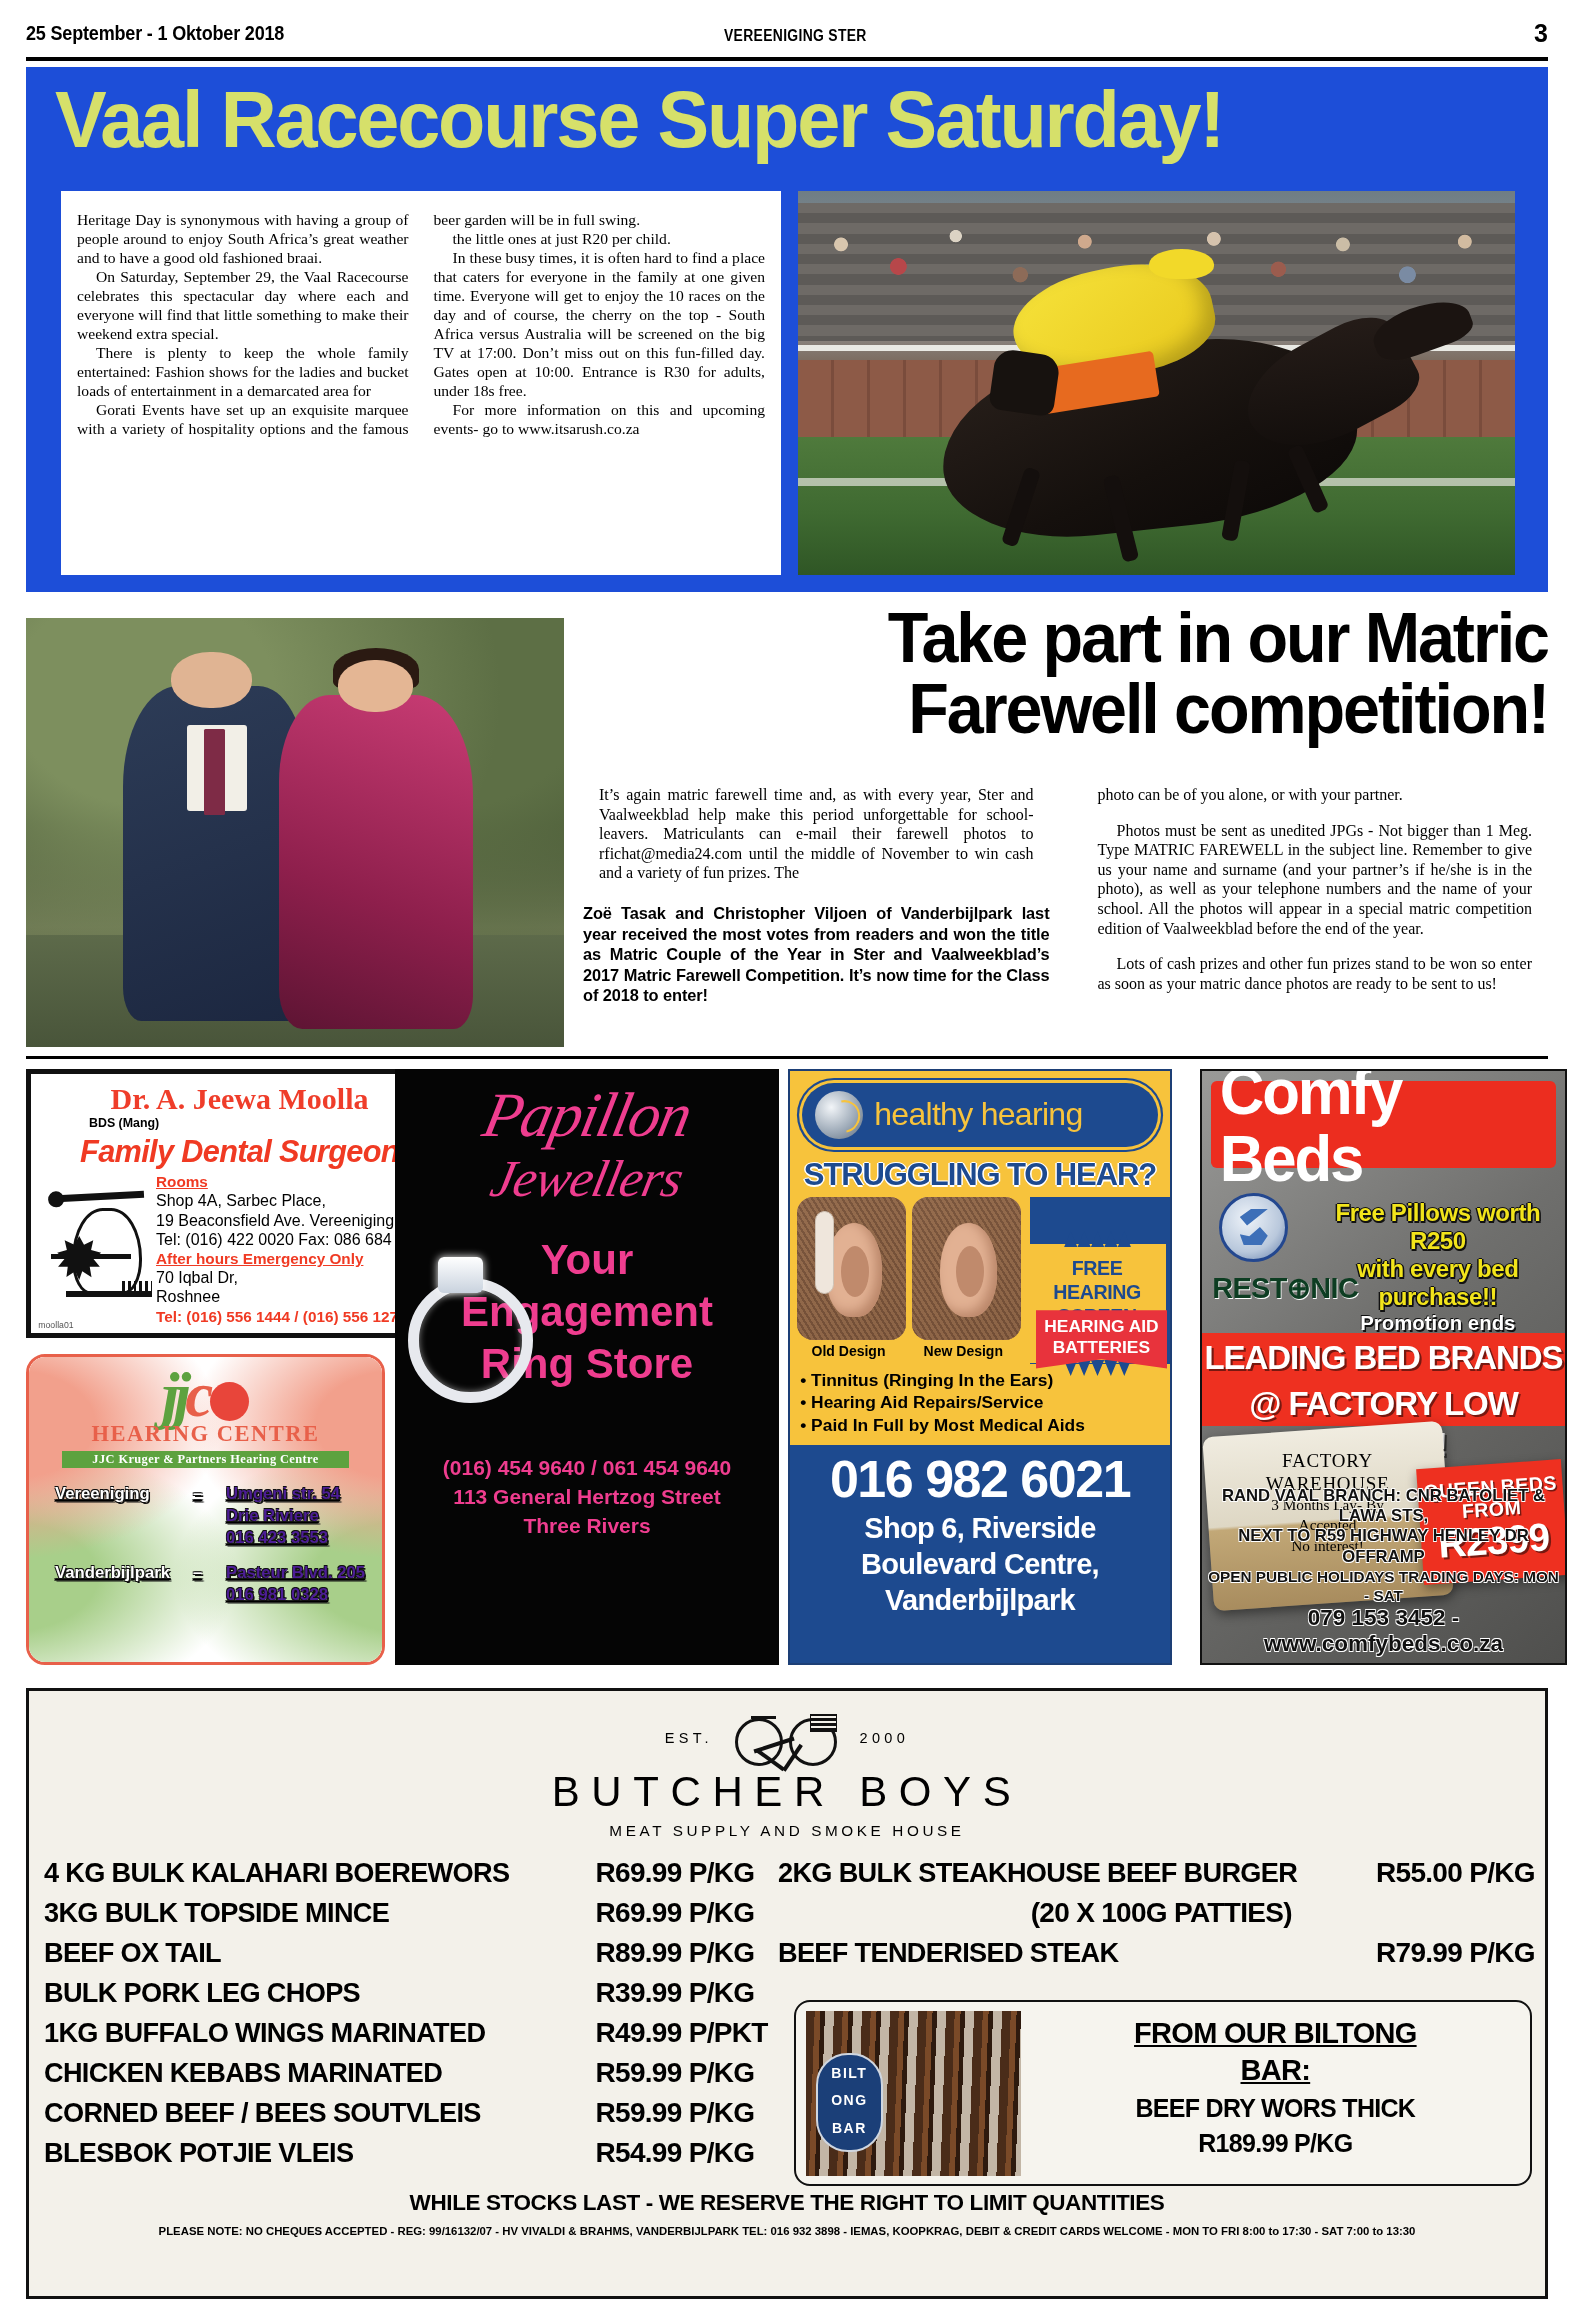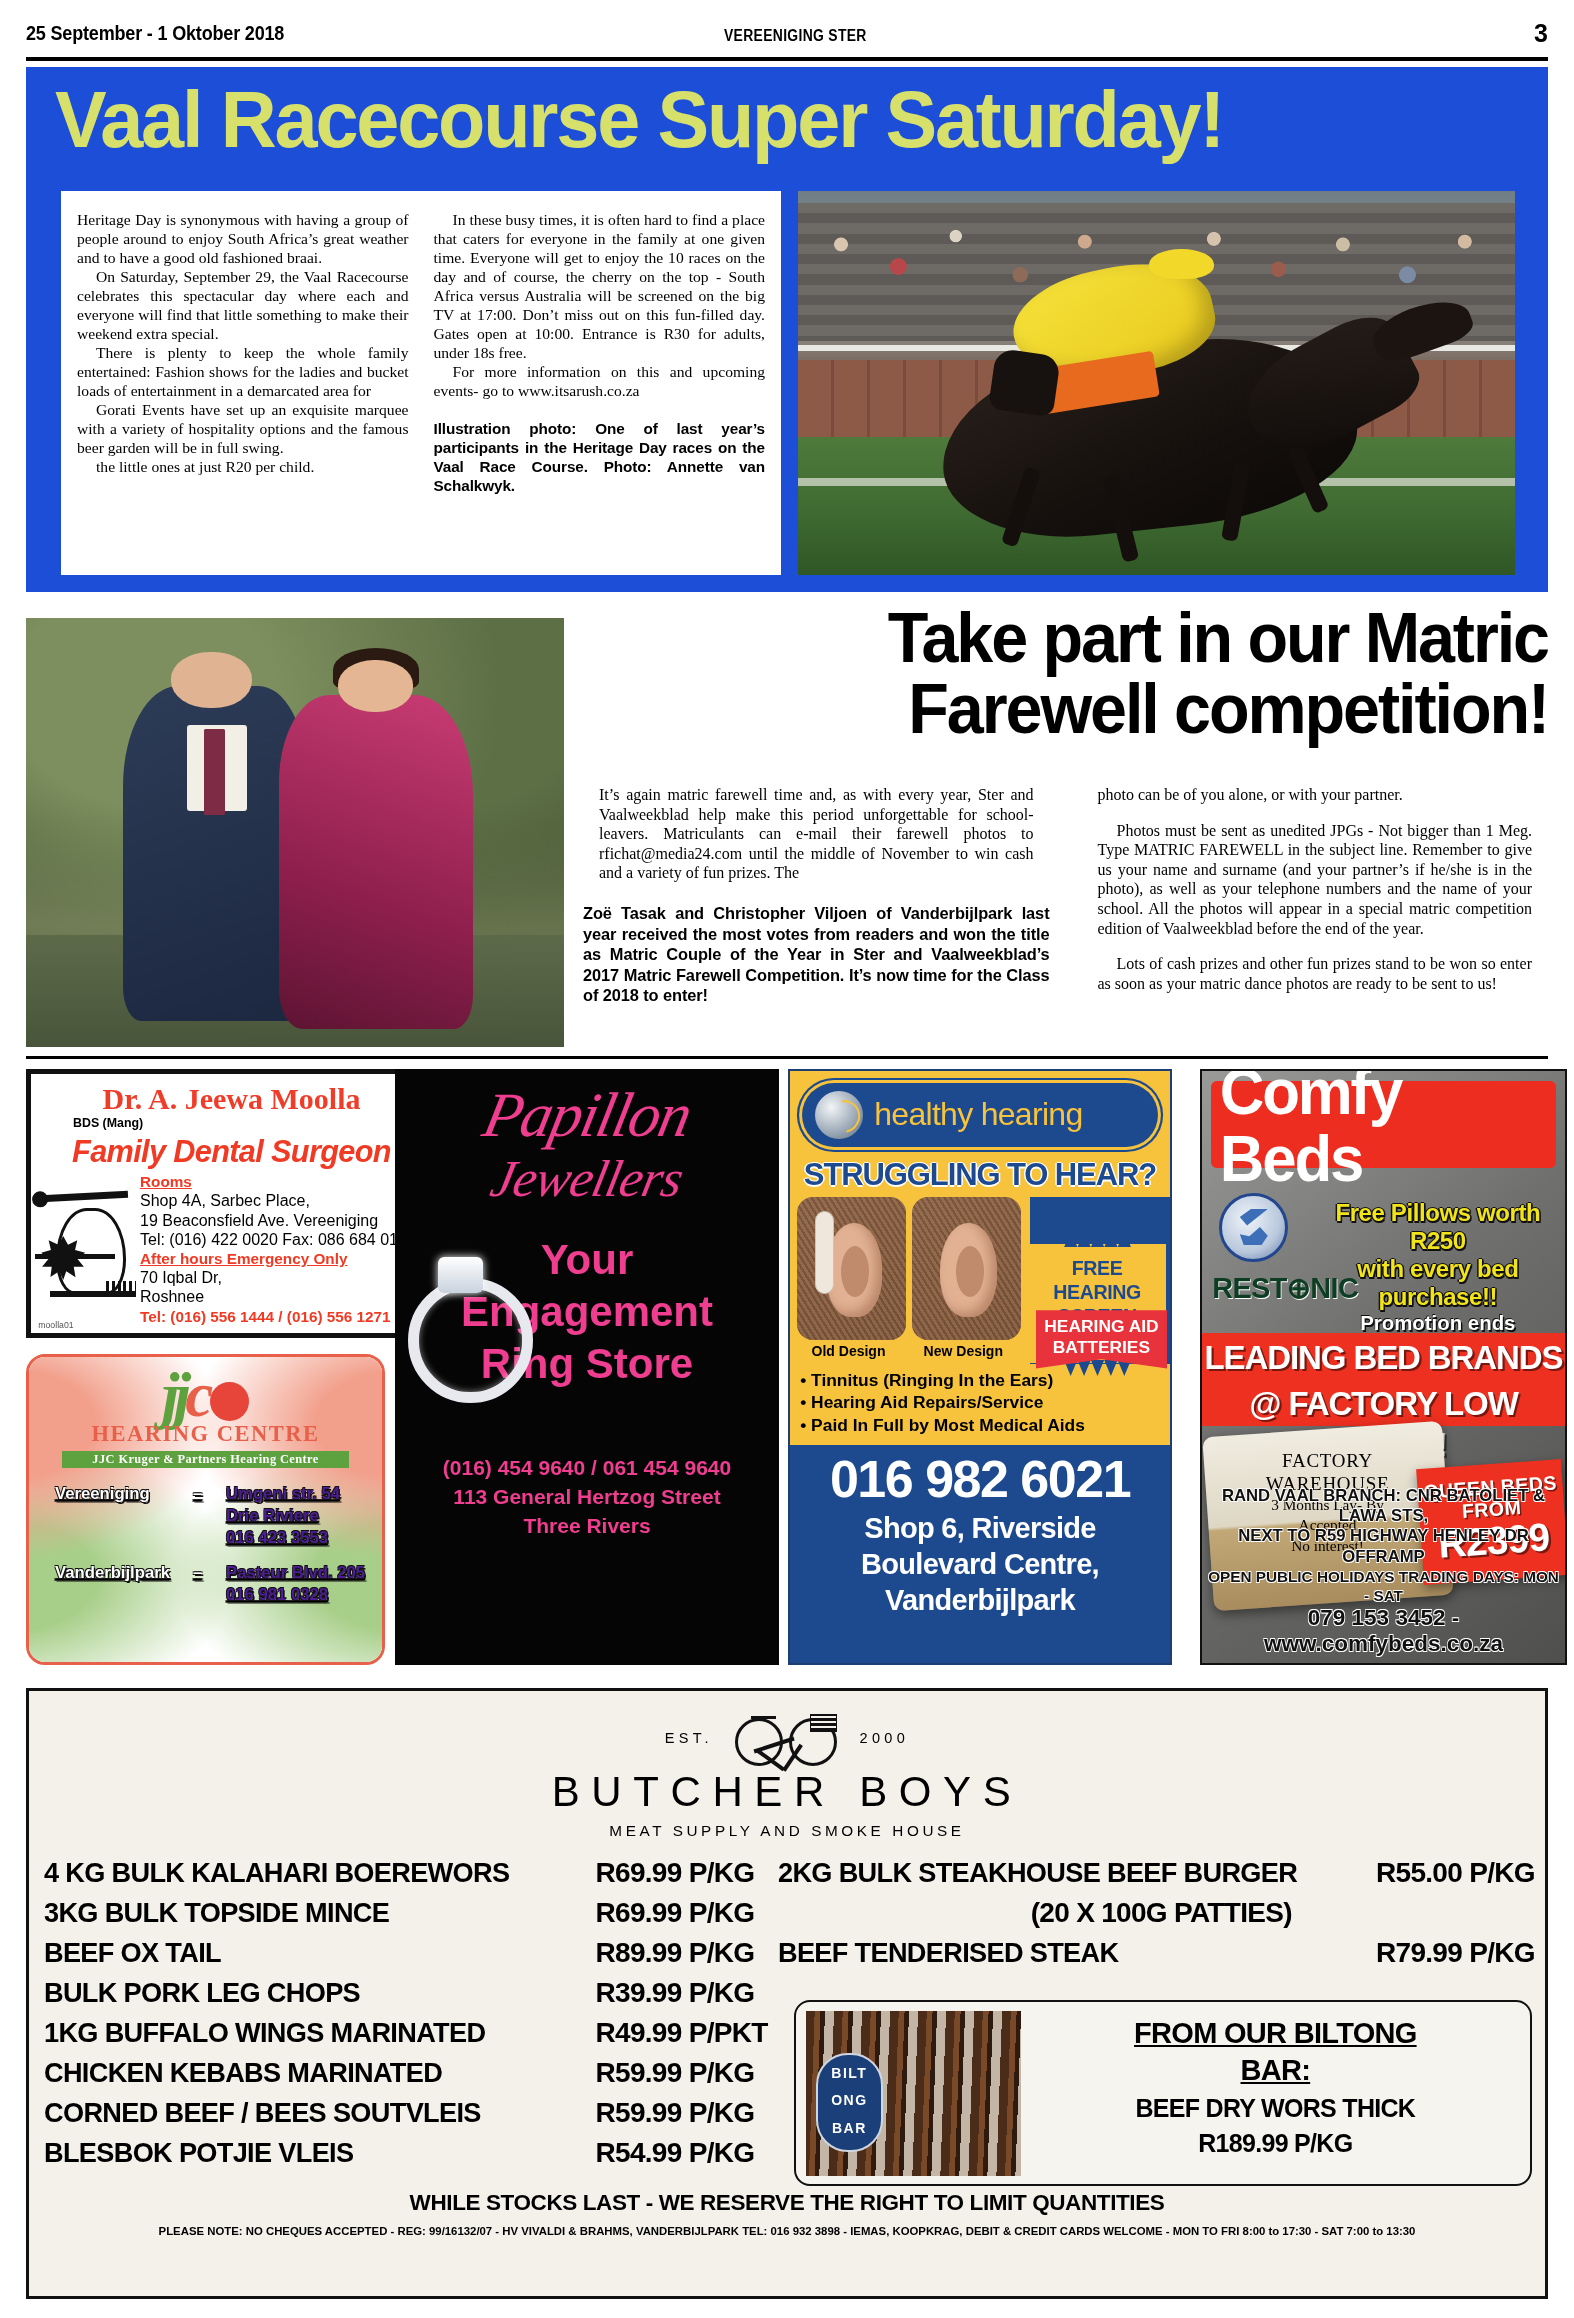--- a/index.html
+++ b/index.html
@@ -97,21 +97,21 @@
   .mb-p + .mb-p{text-indent:19px;}
   .mb-bold{font:700 16.4px/20.4px "Liberation Sans",sans-serif;text-align:justify;margin:20.4px 0 0 0;letter-spacing:-0.1px;}
 
   .hr-thin{position:absolute;background:#000;}
 
   
   .adrow{position:absolute;left:26px;top:1069px;width:1522px;height:596px;}
   .adbox{position:absolute;box-sizing:border-box;overflow:hidden;}
 
   
-  .ad-dental{left:0;top:0;width:411px;height:269px;background:#fff;border:5.1px solid #111;}
+  .ad-dental{left:0;top:0;width:411px;height:269px;background:#fff;border:5.1px solid #111;padding-left:16px;}
   .dent-name{font:900 30px/32px "Liberation Serif",serif;color:#ef3d2a;text-align:center;margin-top:8.7px;}
   .dent-bds{font:700 12.4px/14.5px "Liberation Sans",sans-serif;margin:1.5px 0 0 42px;}
   .dent-fam{font:900 italic 32px/35px "Liberation Sans",sans-serif;color:#f03a23;text-align:center;margin-top:2.9px;letter-spacing:-0.7px;transform:scaleX(.96);}
   .dent-cols{display:flex;margin-top:4.4px;}
   .dent-icon{width:109px;position:relative;height:137px;}
   .tooth{position:absolute;left:25px;top:35px;width:64px;height:81px;border:3.6px solid #111;border-radius:44% 44% 28% 28%/58% 58% 40% 40%;background:#fff;}
   .tooth:after{content:"";position:absolute;left:28px;top:45px;width:4.4px;height:35px;background:#fff;}
   .burst{position:absolute;left:10.2px;top:63px;width:44px;height:44px;background:#111;
      clip-path:polygon(50% 0,61% 20%,82% 10%,77% 32%,100% 38%,82% 52%,97% 70%,74% 70%,78% 94%,57% 80%,50% 100%,41% 80%,21% 93%,24% 70%,2% 70%,17% 52%,0 38%,22% 32%,17% 10%,39% 20%);}
   .probe{position:absolute;left:10.2px;top:20.4px;width:87px;height:6.5px;background:#111;transform:rotate(-3deg);}
@@ -282,21 +282,20 @@
     <div class="race-inner">
       <div class="race-text-col">
         <div class="rt-cols">
           <p class="rt-p">Heritage Day is synonymous with having a group of people around to enjoy South Africa’s great weather and to have a good old fashioned braai.</p>
           <p class="rt-p">On Saturday, September 29, the Vaal Racecourse celebrates this spectacular day where each and everyone will find that little something to make their weekend extra special.</p>
           <p class="rt-p">There is plenty to keep the whole family entertained: Fashion shows for the ladies and bucket loads of entertainment in a demarcated area for</p>
           <p class="rt-p">Gorati Events have set up an exquisite marquee with a variety of hospitality options and the famous beer garden will be in full swing.</p>
           <p class="rt-p">the little ones at just R20 per child.</p>
           <p class="rt-p">In these busy times, it is often hard to find a place that caters for everyone in the family at one given time. Everyone will get to enjoy the 10 races on the day and of course, the cherry on the top - South Africa versus Australia will be screened on the big TV at 17:00. Don’t miss out on this fun-filled day. Gates open at 10:00. Entrance is R30 for adults, under 18s free.</p>
           <p class="rt-p">For more information on this and upcoming events- go to www.itsarush.co.za</p>
-          <p class="rt-cap">Illustration photo: One of last year’s participants in the Heritage Day races on the Vaal Race Course. Photo: Annette van Schalkwyk.</p>
         </div>
       </div>
       <div class="race-photo">
         <div class="ph-sky"></div>
         <div class="ph-crowd"></div>
         <div class="ph-rail"></div>
         <div class="ph-wall"></div>
         <div class="ph-grass"></div>
         <div class="ph-horse"></div>
         <div class="ph-horse-neck"></div>

